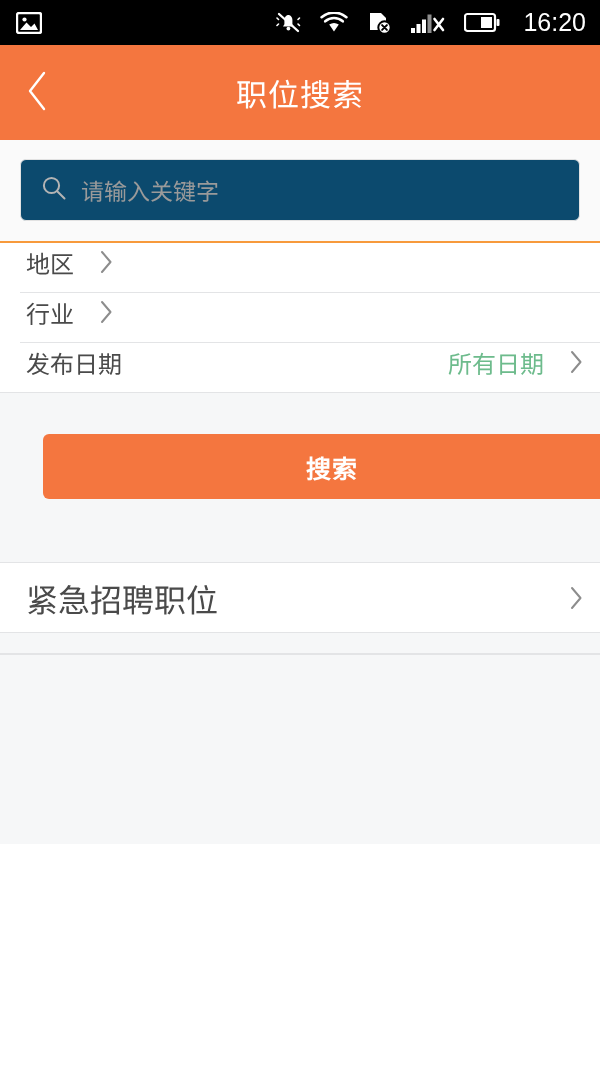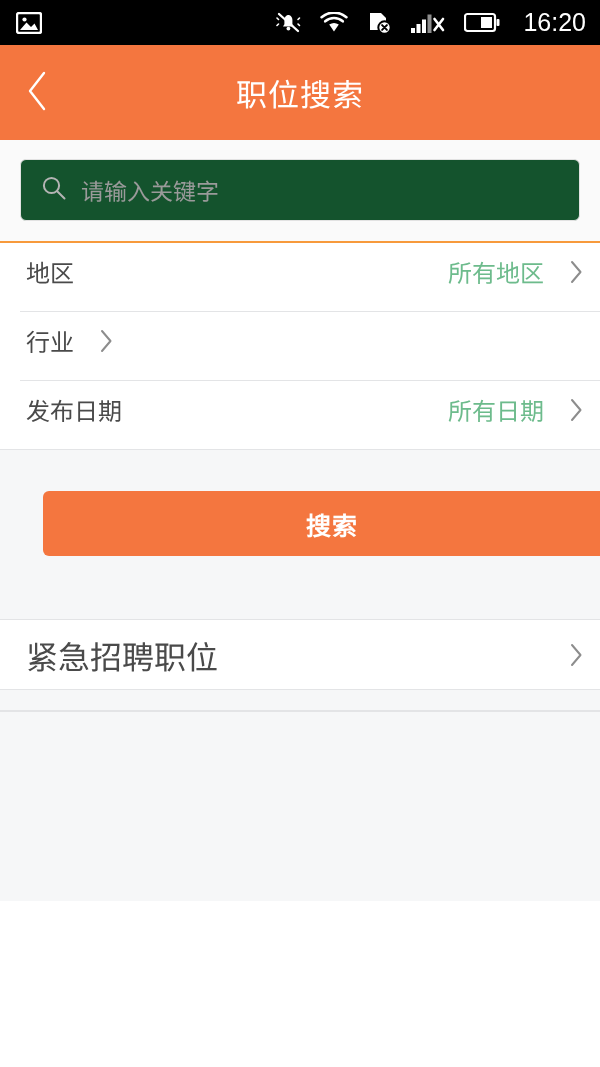--- a/index.html
+++ b/index.html
@@ -70,40 +70,40 @@
 
   
   .search-area {
     background: #fafafa;
     padding: 19px 20px 20px 20px;
     border-bottom: 2px solid #f79a3c;
     box-sizing: border-box;
   }
   .search-box {
     height: 62px;
-    background: #14532d;
+    background: #0c4a6e;
     border: 1px solid #e2e2e2;
     border-radius: 6px;
     display: flex;
     align-items: center;
     padding: 0 20px;
     box-sizing: border-box;
   }
   .search-placeholder {
     color: #9a9a9a;
     font-size: 23px;
     margin-left: 14px;
   }
 
   
   .filter-list {
     background: #ffffff;
   }
   .filter-row {
-    height: 69px;
+    height: 50px;
     display: flex;
     align-items: center;
     padding: 0 16px 12px 26px;
     box-sizing: border-box;
     position: relative;
     cursor: pointer;
   }
   .filter-row::after {
     content: "";
     position: absolute;
@@ -259,21 +259,20 @@
       </svg>
     </span>
     <span class="search-placeholder">请输入关键字</span>
   </div>
 </div>
 
 <div class="filter-list">
 
   <div class="filter-row">
     <span class="filter-label">地区</span>
-    <span class="filter-value">所有地区</span>
     <span class="chev-wrap">
       <svg width="15" height="26" viewBox="0 0 15 26">
         <path d="M3 3 L11.5 13 L3 23" fill="none" stroke="#8d8d8d" stroke-width="2" stroke-linecap="round" stroke-linejoin="round"></path>
       </svg>
     </span>
   </div>
 
   <div class="filter-row">
     <span class="filter-label">行业</span>
     <span class="chev-wrap">

